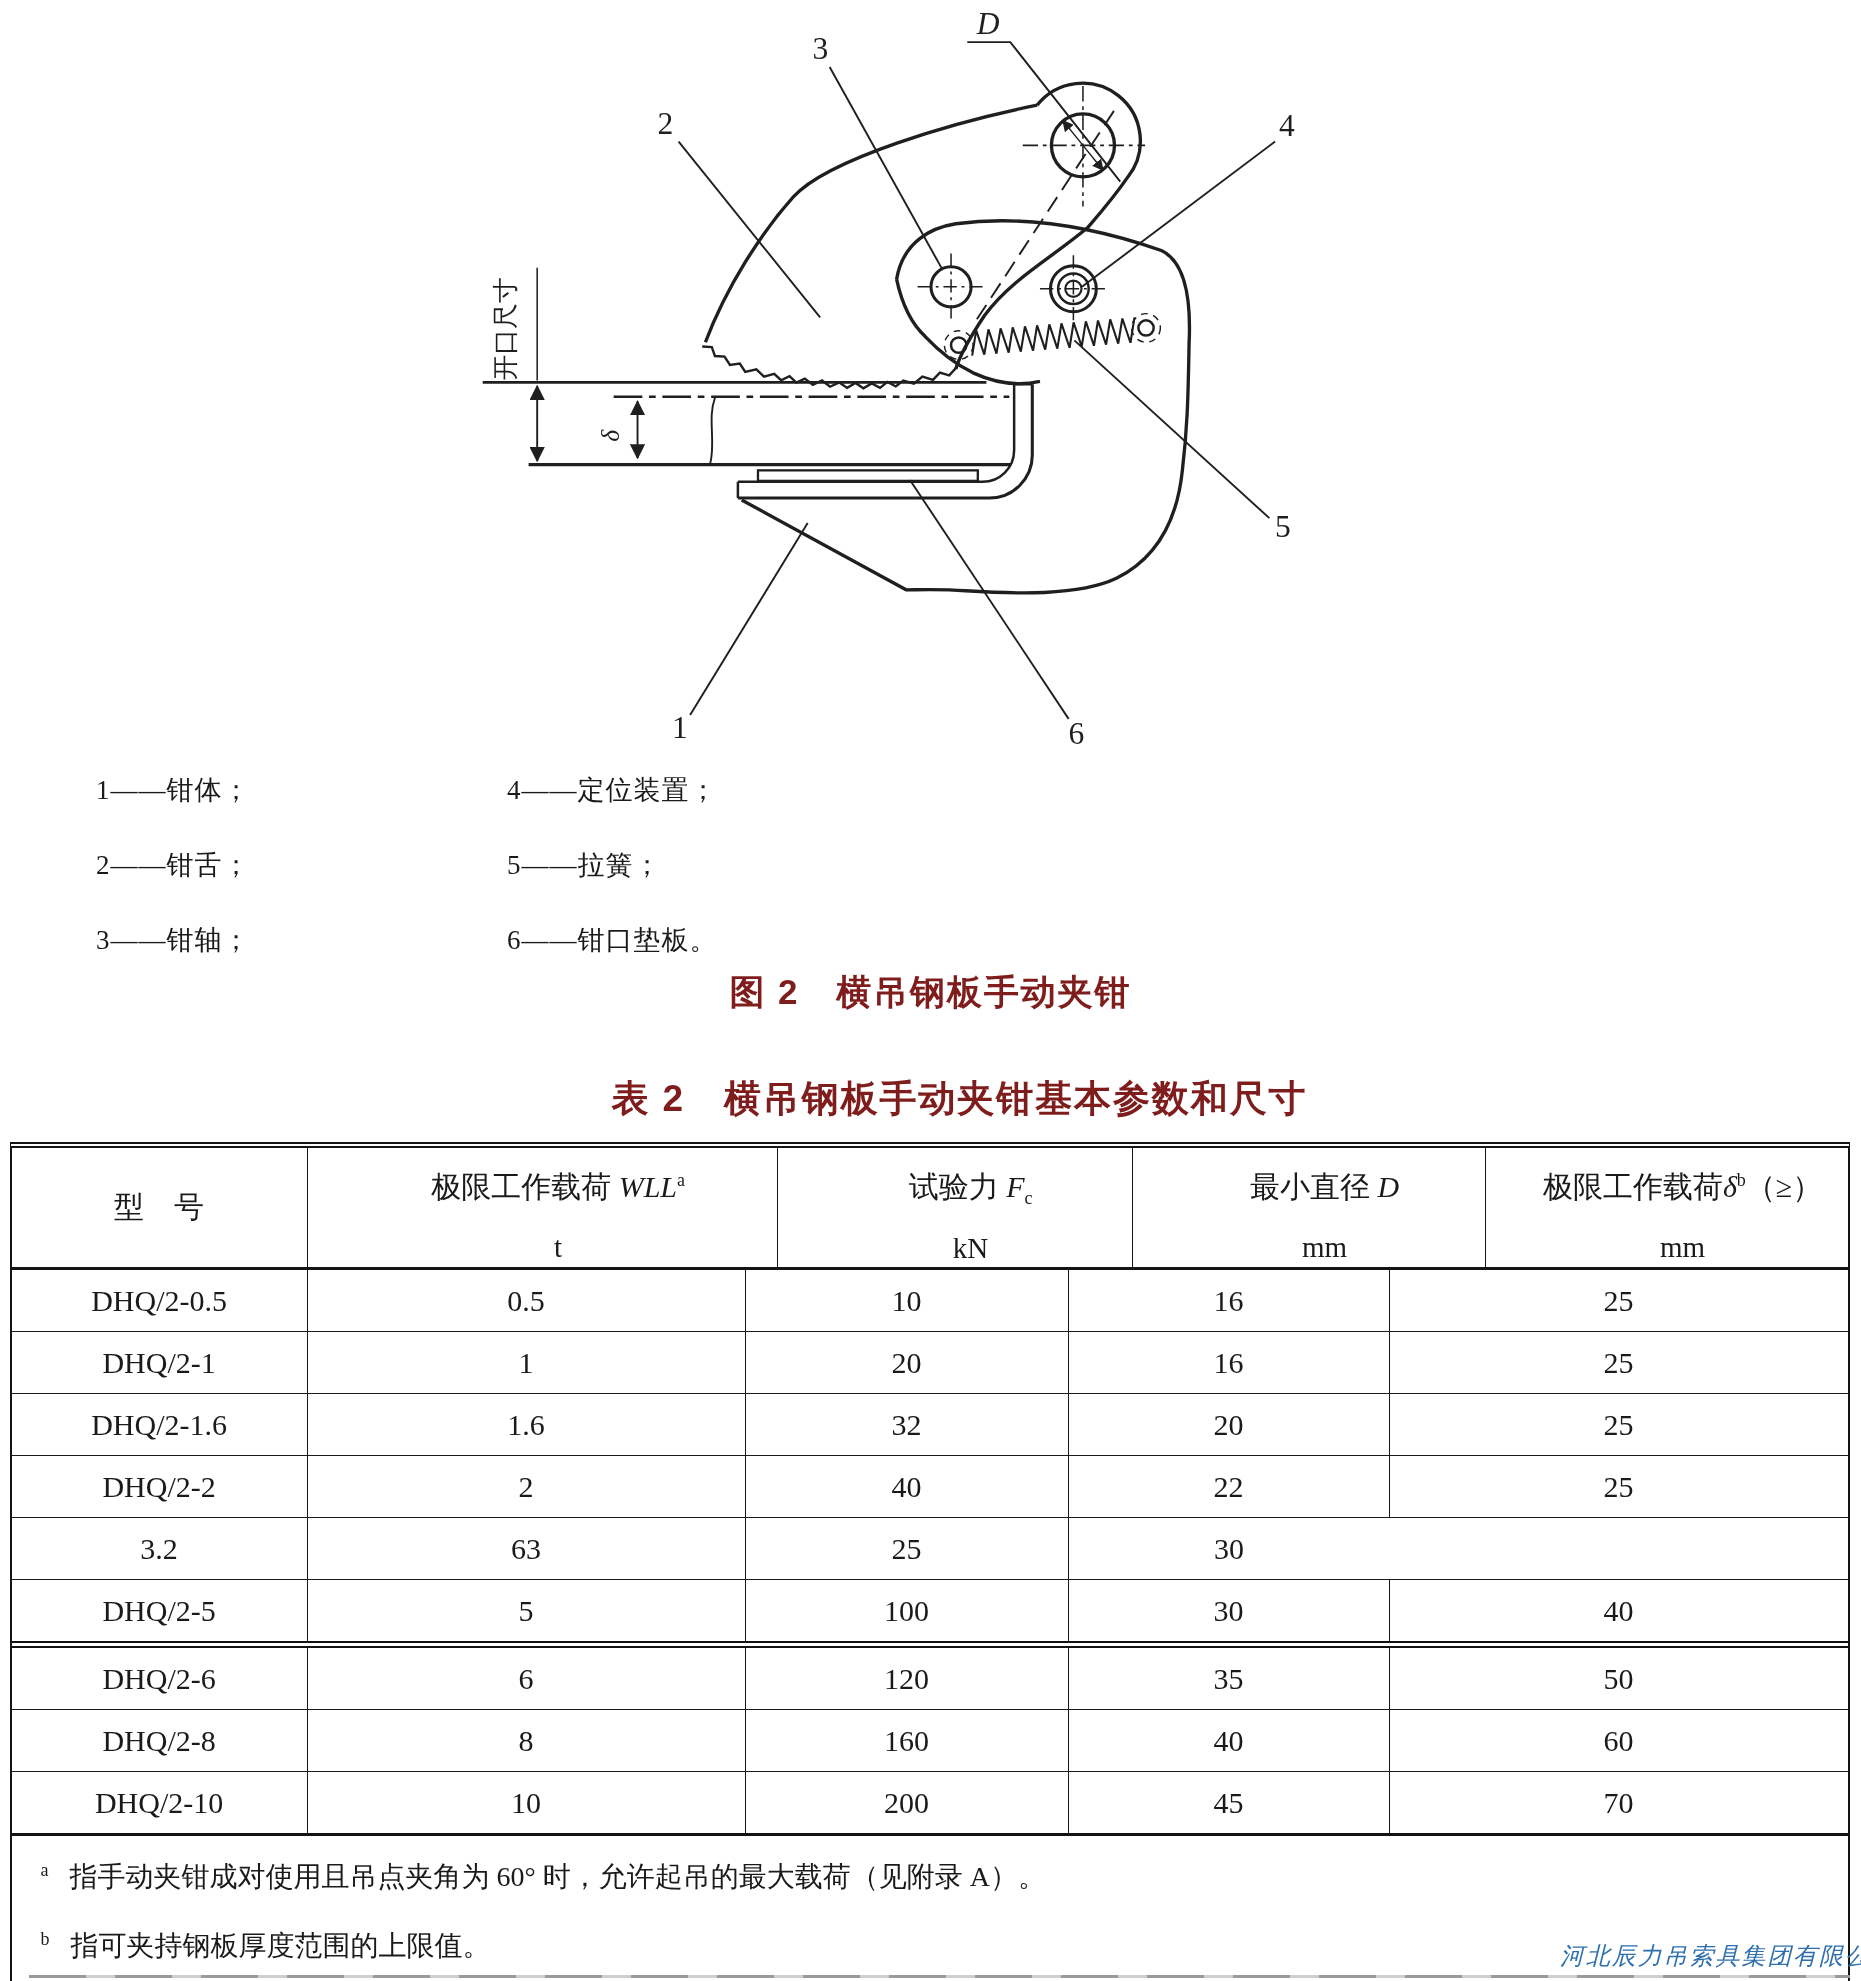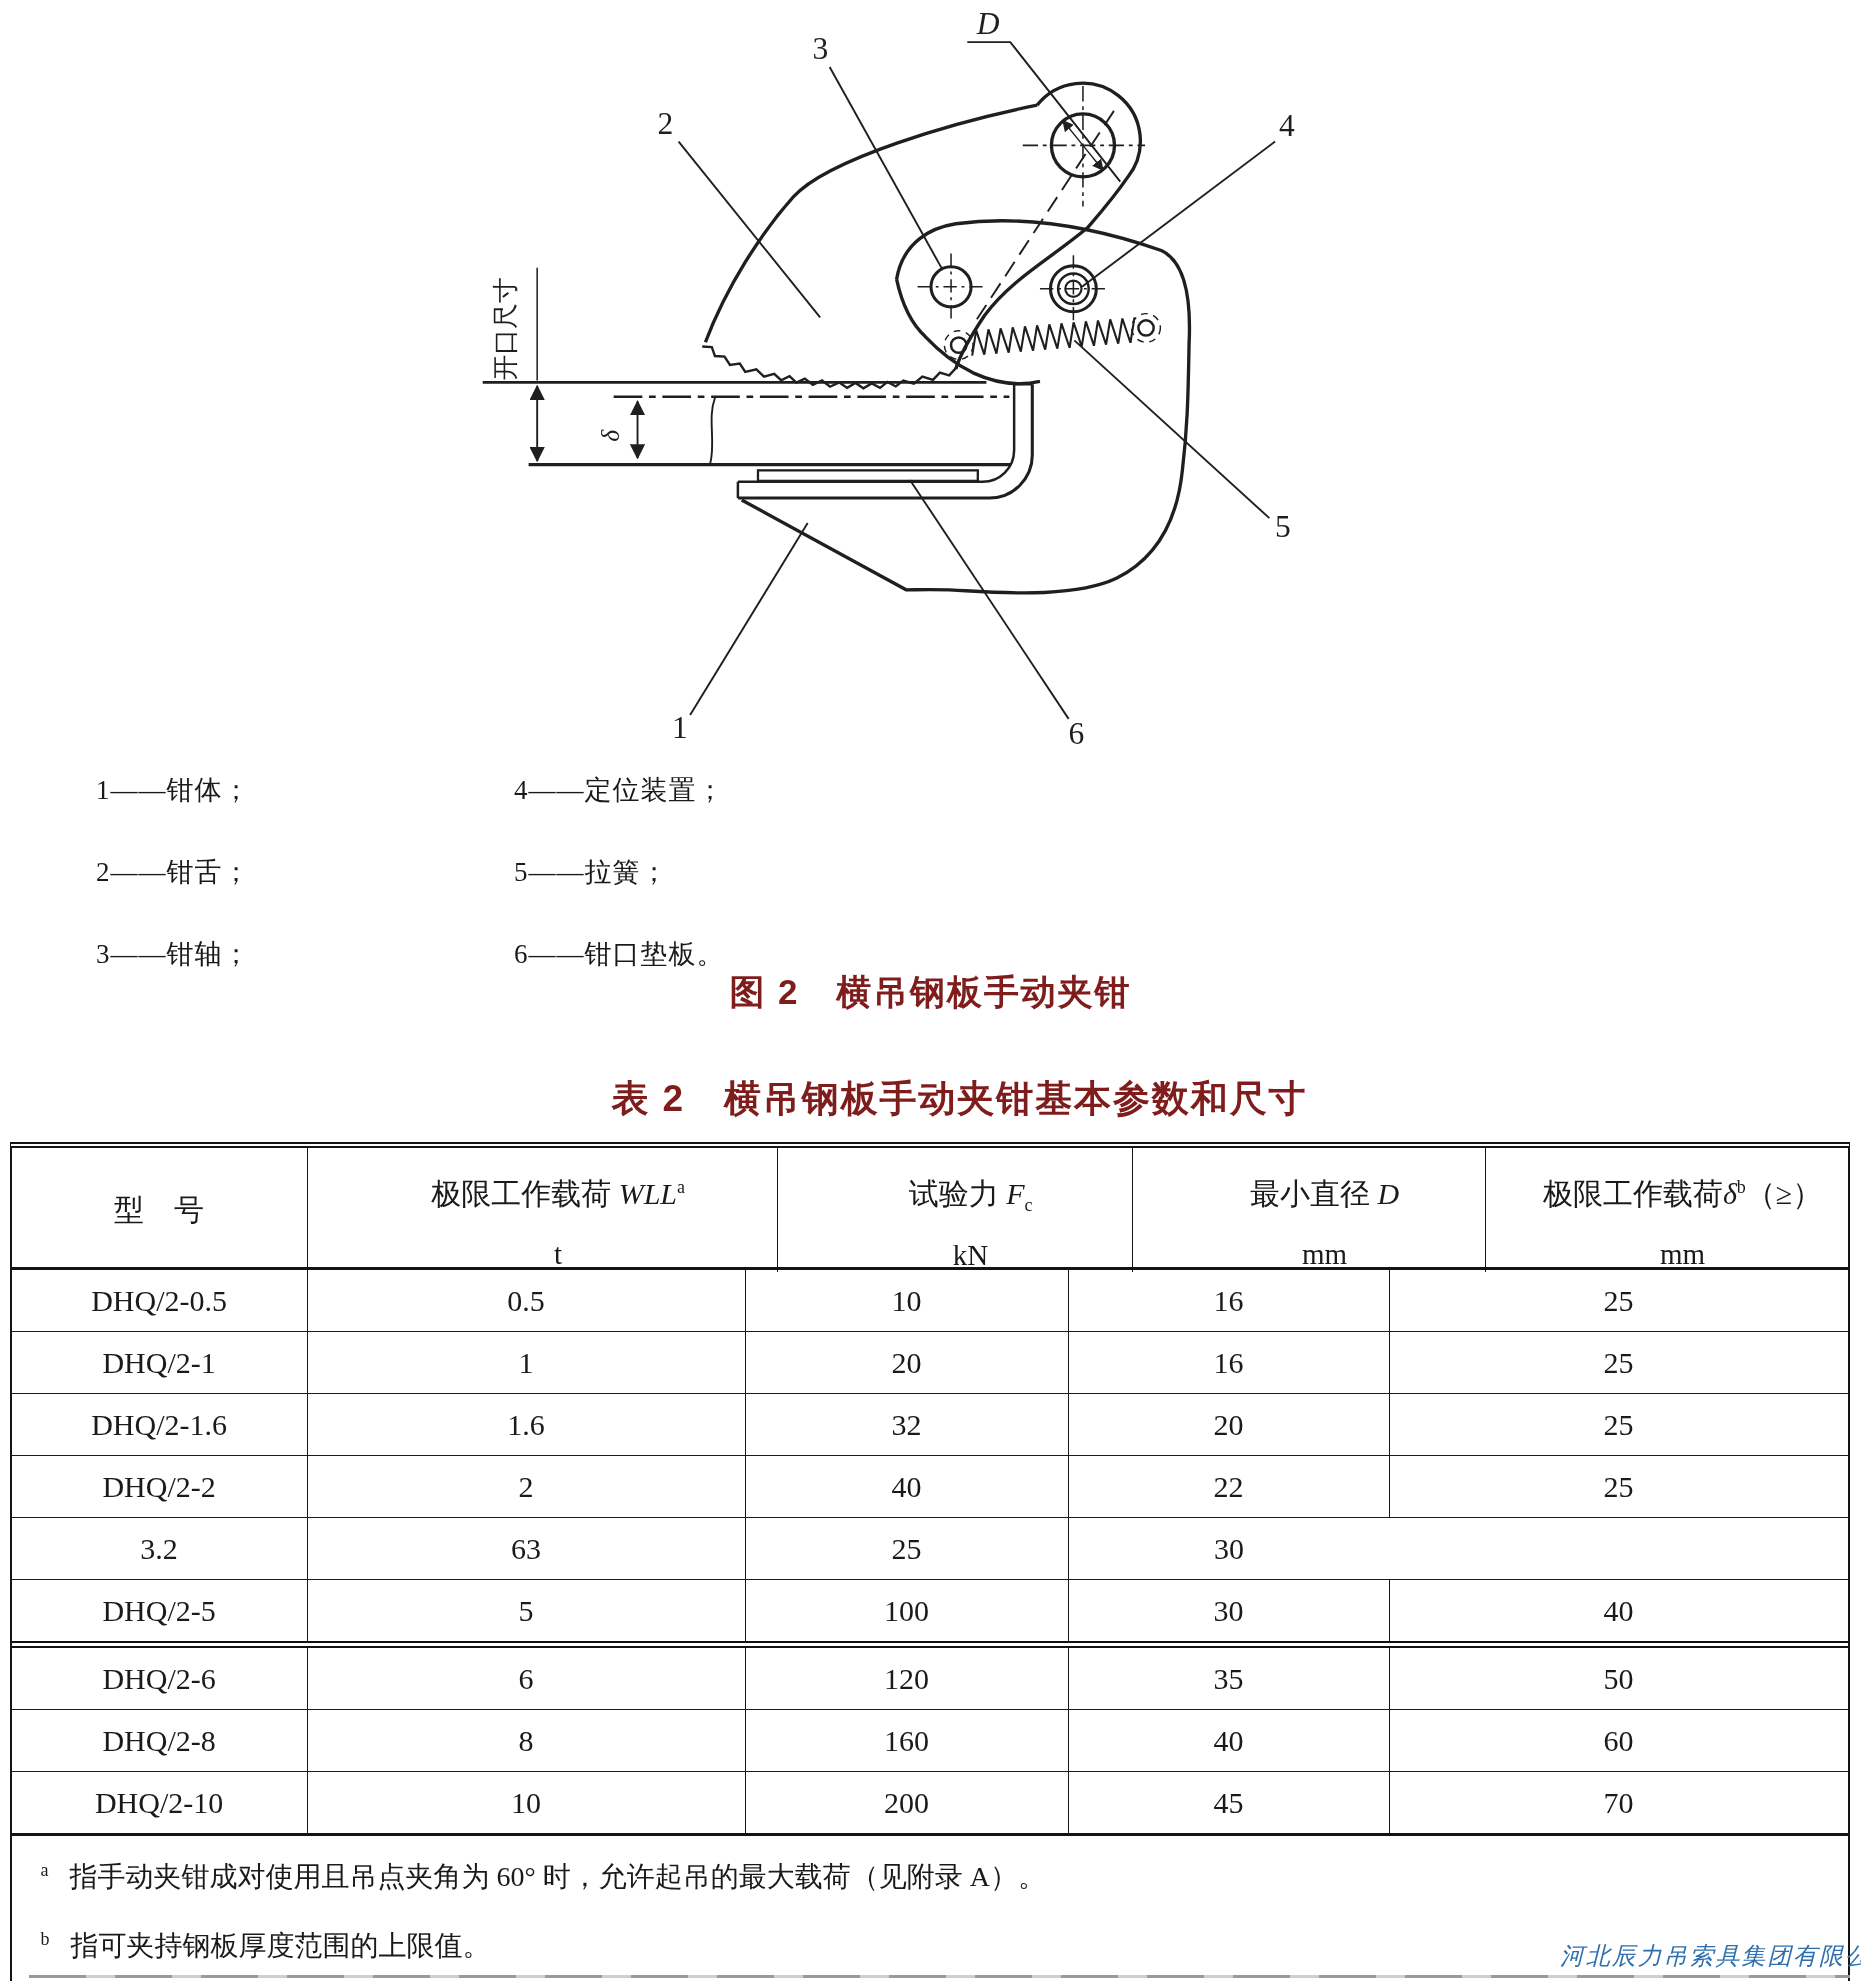--- a/index.html
+++ b/index.html
@@ -9,36 +9,36 @@
   
   #fig{position:absolute;left:0;top:0;width:1861px;height:956px;}
   #fig .ln{stroke:#1f1f1f;fill:none;}
   #fig text{fill:#1f1f1f;font-family:"Liberation Serif",serif;}
   .callout{font-size:33px;}
   .dimtxt{font-size:27px;}
 
   
   #legend{position:absolute;left:96px;top:772px;display:grid;
           grid-template-columns:411px 497px;grid-template-rows:repeat(3,75px);
-          grid-auto-flow:column;font-size:27px;gap:7px;}
+          grid-auto-flow:column;font-size:27px;}
   #legend .li{white-space:nowrap;letter-spacing:1px;}
 
   
   .cap{position:absolute;left:0;width:1861px;text-align:center;
        font-family:"Liberation Sans",sans-serif;font-weight:bold;color:#7f1d1d;}
   #figcap{top:969px;font-size:35px;letter-spacing:1.9px;}
   #tabcap{top:1074px;font-size:37px;letter-spacing:1.9px;padding-left:29px;}
 
   
   #tbl{position:absolute;left:9.6px;top:1142px;width:1836px;
        border-left:2.9px solid #141414;border-right:2.9px solid #141414;border-top:6.7px double #141414;}
   .grid{display:grid;grid-template-columns:296px 438px 323px 321px auto;}
   #thead{height:119px;border-bottom:3.8px solid #141414;gap:32px;}
   .th{border-right:1.9px solid #141414;display:flex;flex-direction:column;
-      align-items:center;justify-content:flex-start;padding-top:26px;}
+      align-items:center;justify-content:flex-start;padding-top:19px;}
   .th:last-child,.td:last-child{border-right:none;}
   .th .lab{font-size:30px;white-space:nowrap;}
   .th .unit{font-size:29px;margin-top:23px;}
   .th sup{font-size:18px;}.th sub{font-size:18px;}
   .th i{font-family:"Liberation Serif",serif;}
   .trow{height:61px;border-bottom:1.9px solid #1a1a1a;}
   .trow.group-sep{border-bottom:7.6px double #111;}
   .trow.last{border-bottom:3.8px solid #141414;}
   .td{border-right:1.9px solid #141414;display:flex;align-items:center;
       justify-content:center;font-size:30px;}

